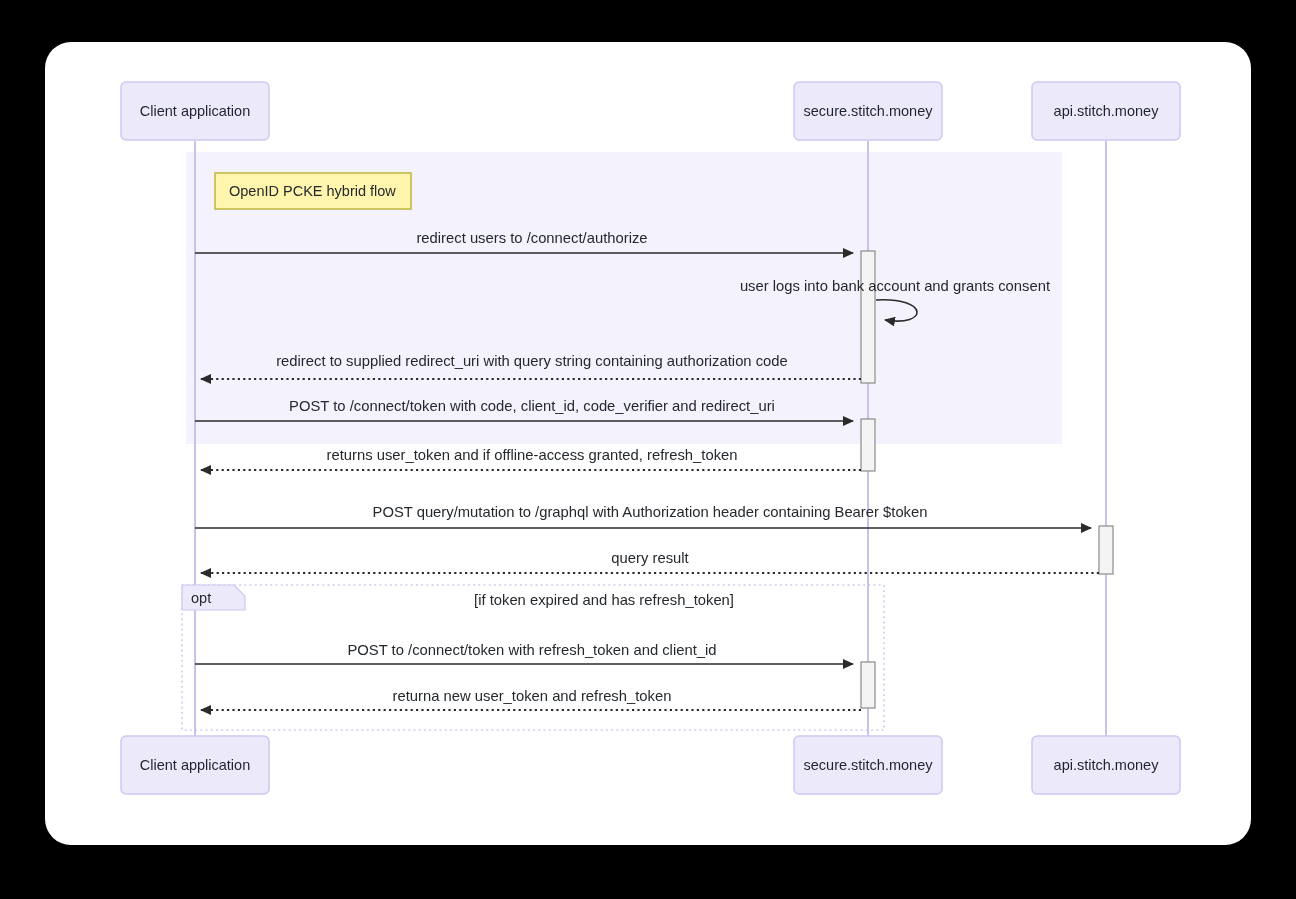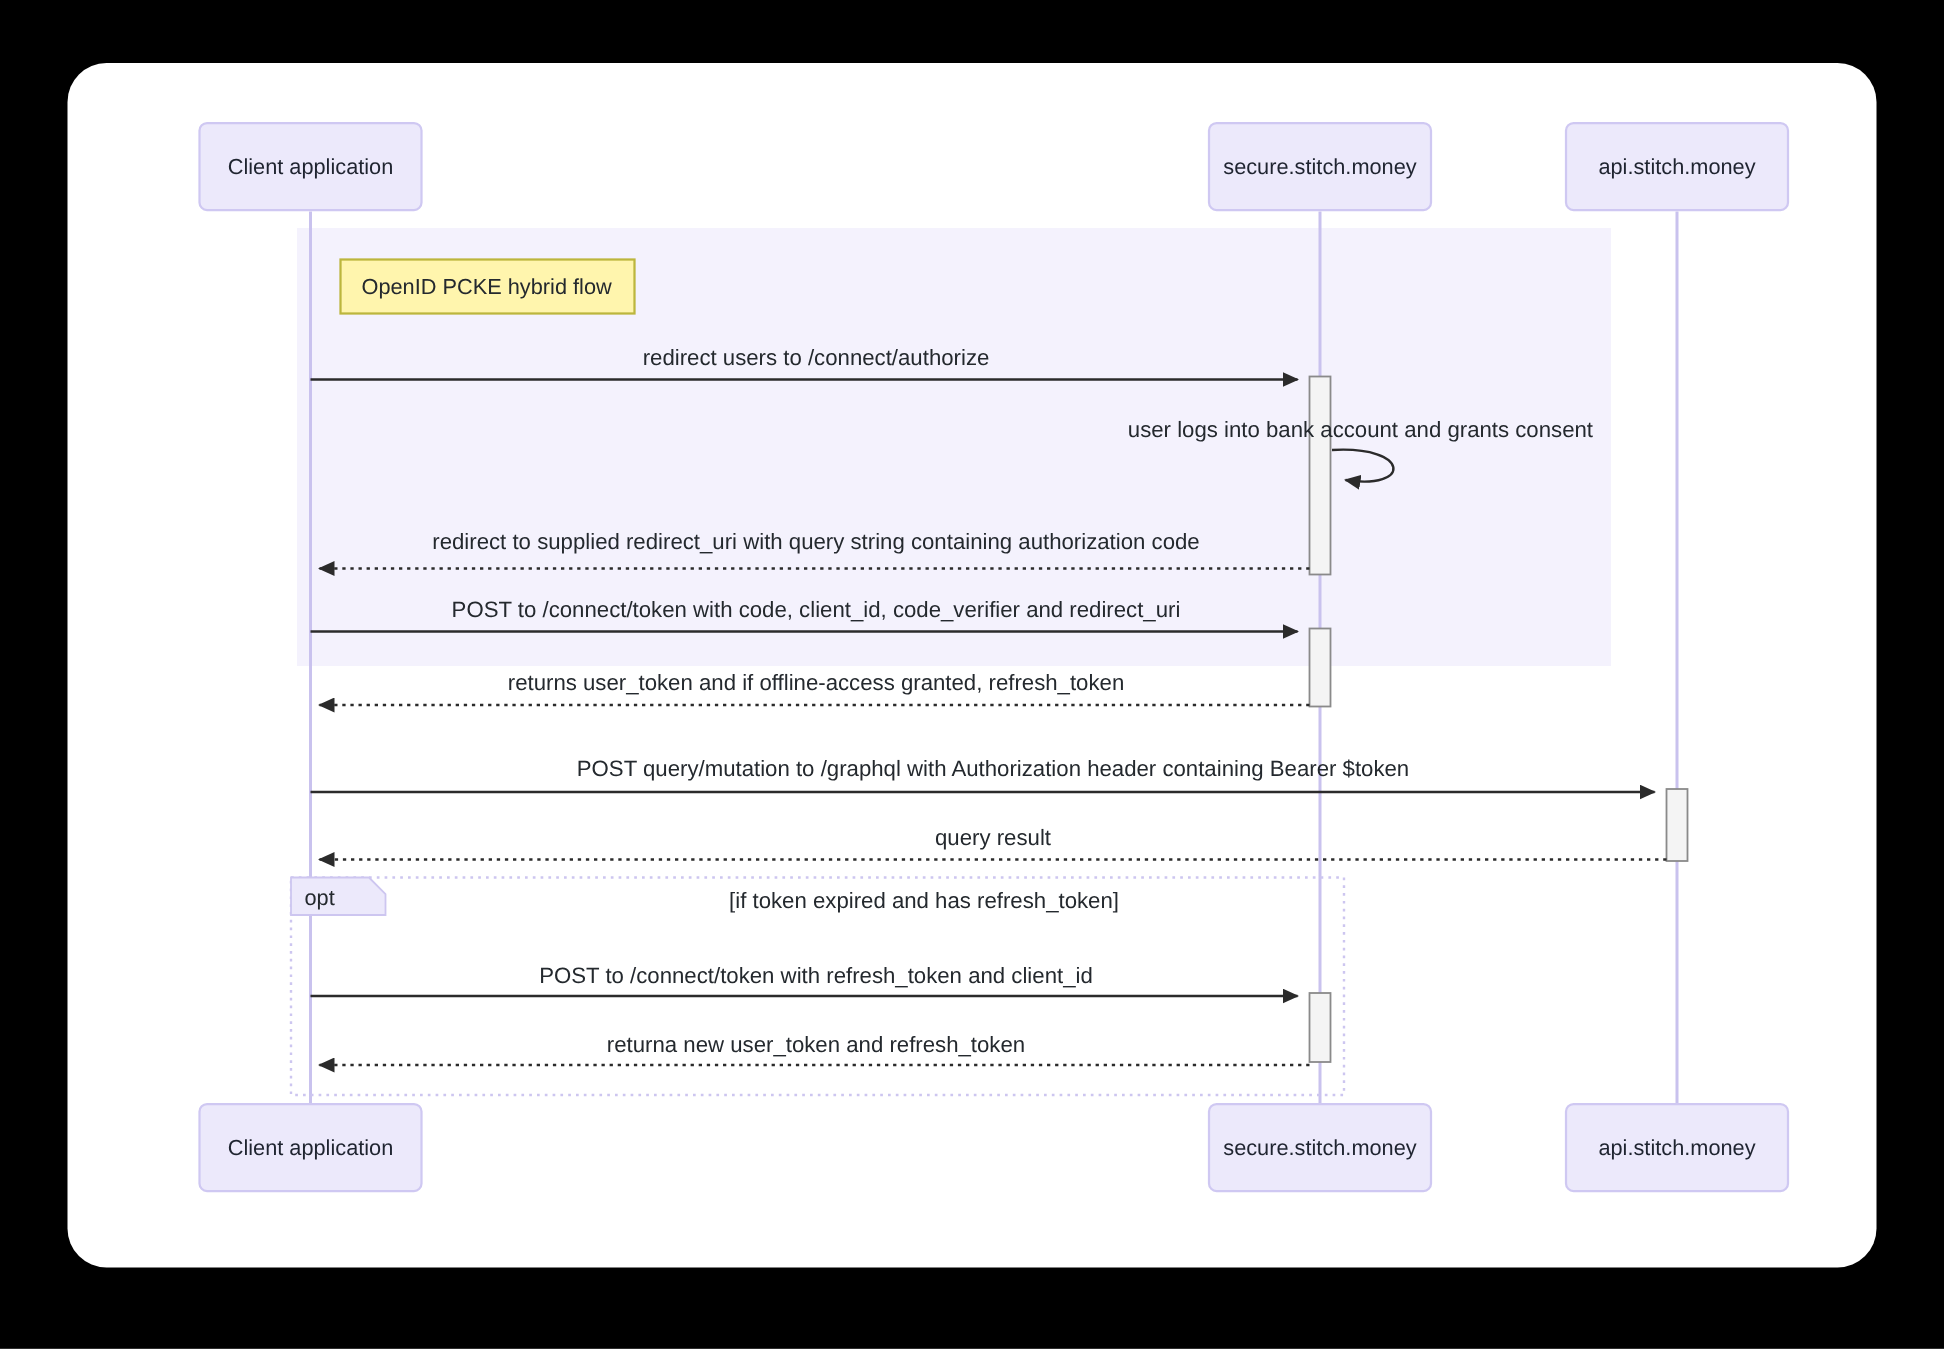--- a/index.html
+++ b/index.html
@@ -24,21 +24,21 @@
     top: 42px;
     width: 1206px;
     height: 803px;
     background: #ffffff;
     border-radius: 26px;
     box-shadow: 0 14px 40px rgba(0,0,0,0.55);
     overflow: hidden;
   }
   #diagram {
     position: absolute;
-    left: 16px;
+    left: 4px;
     top: 0;
     width: 1206px;
     height: 803px;
   }
   svg.diagram-svg {
     display: block;
     width: 1206px;
     height: 803px;
   }
   .participant-label,

